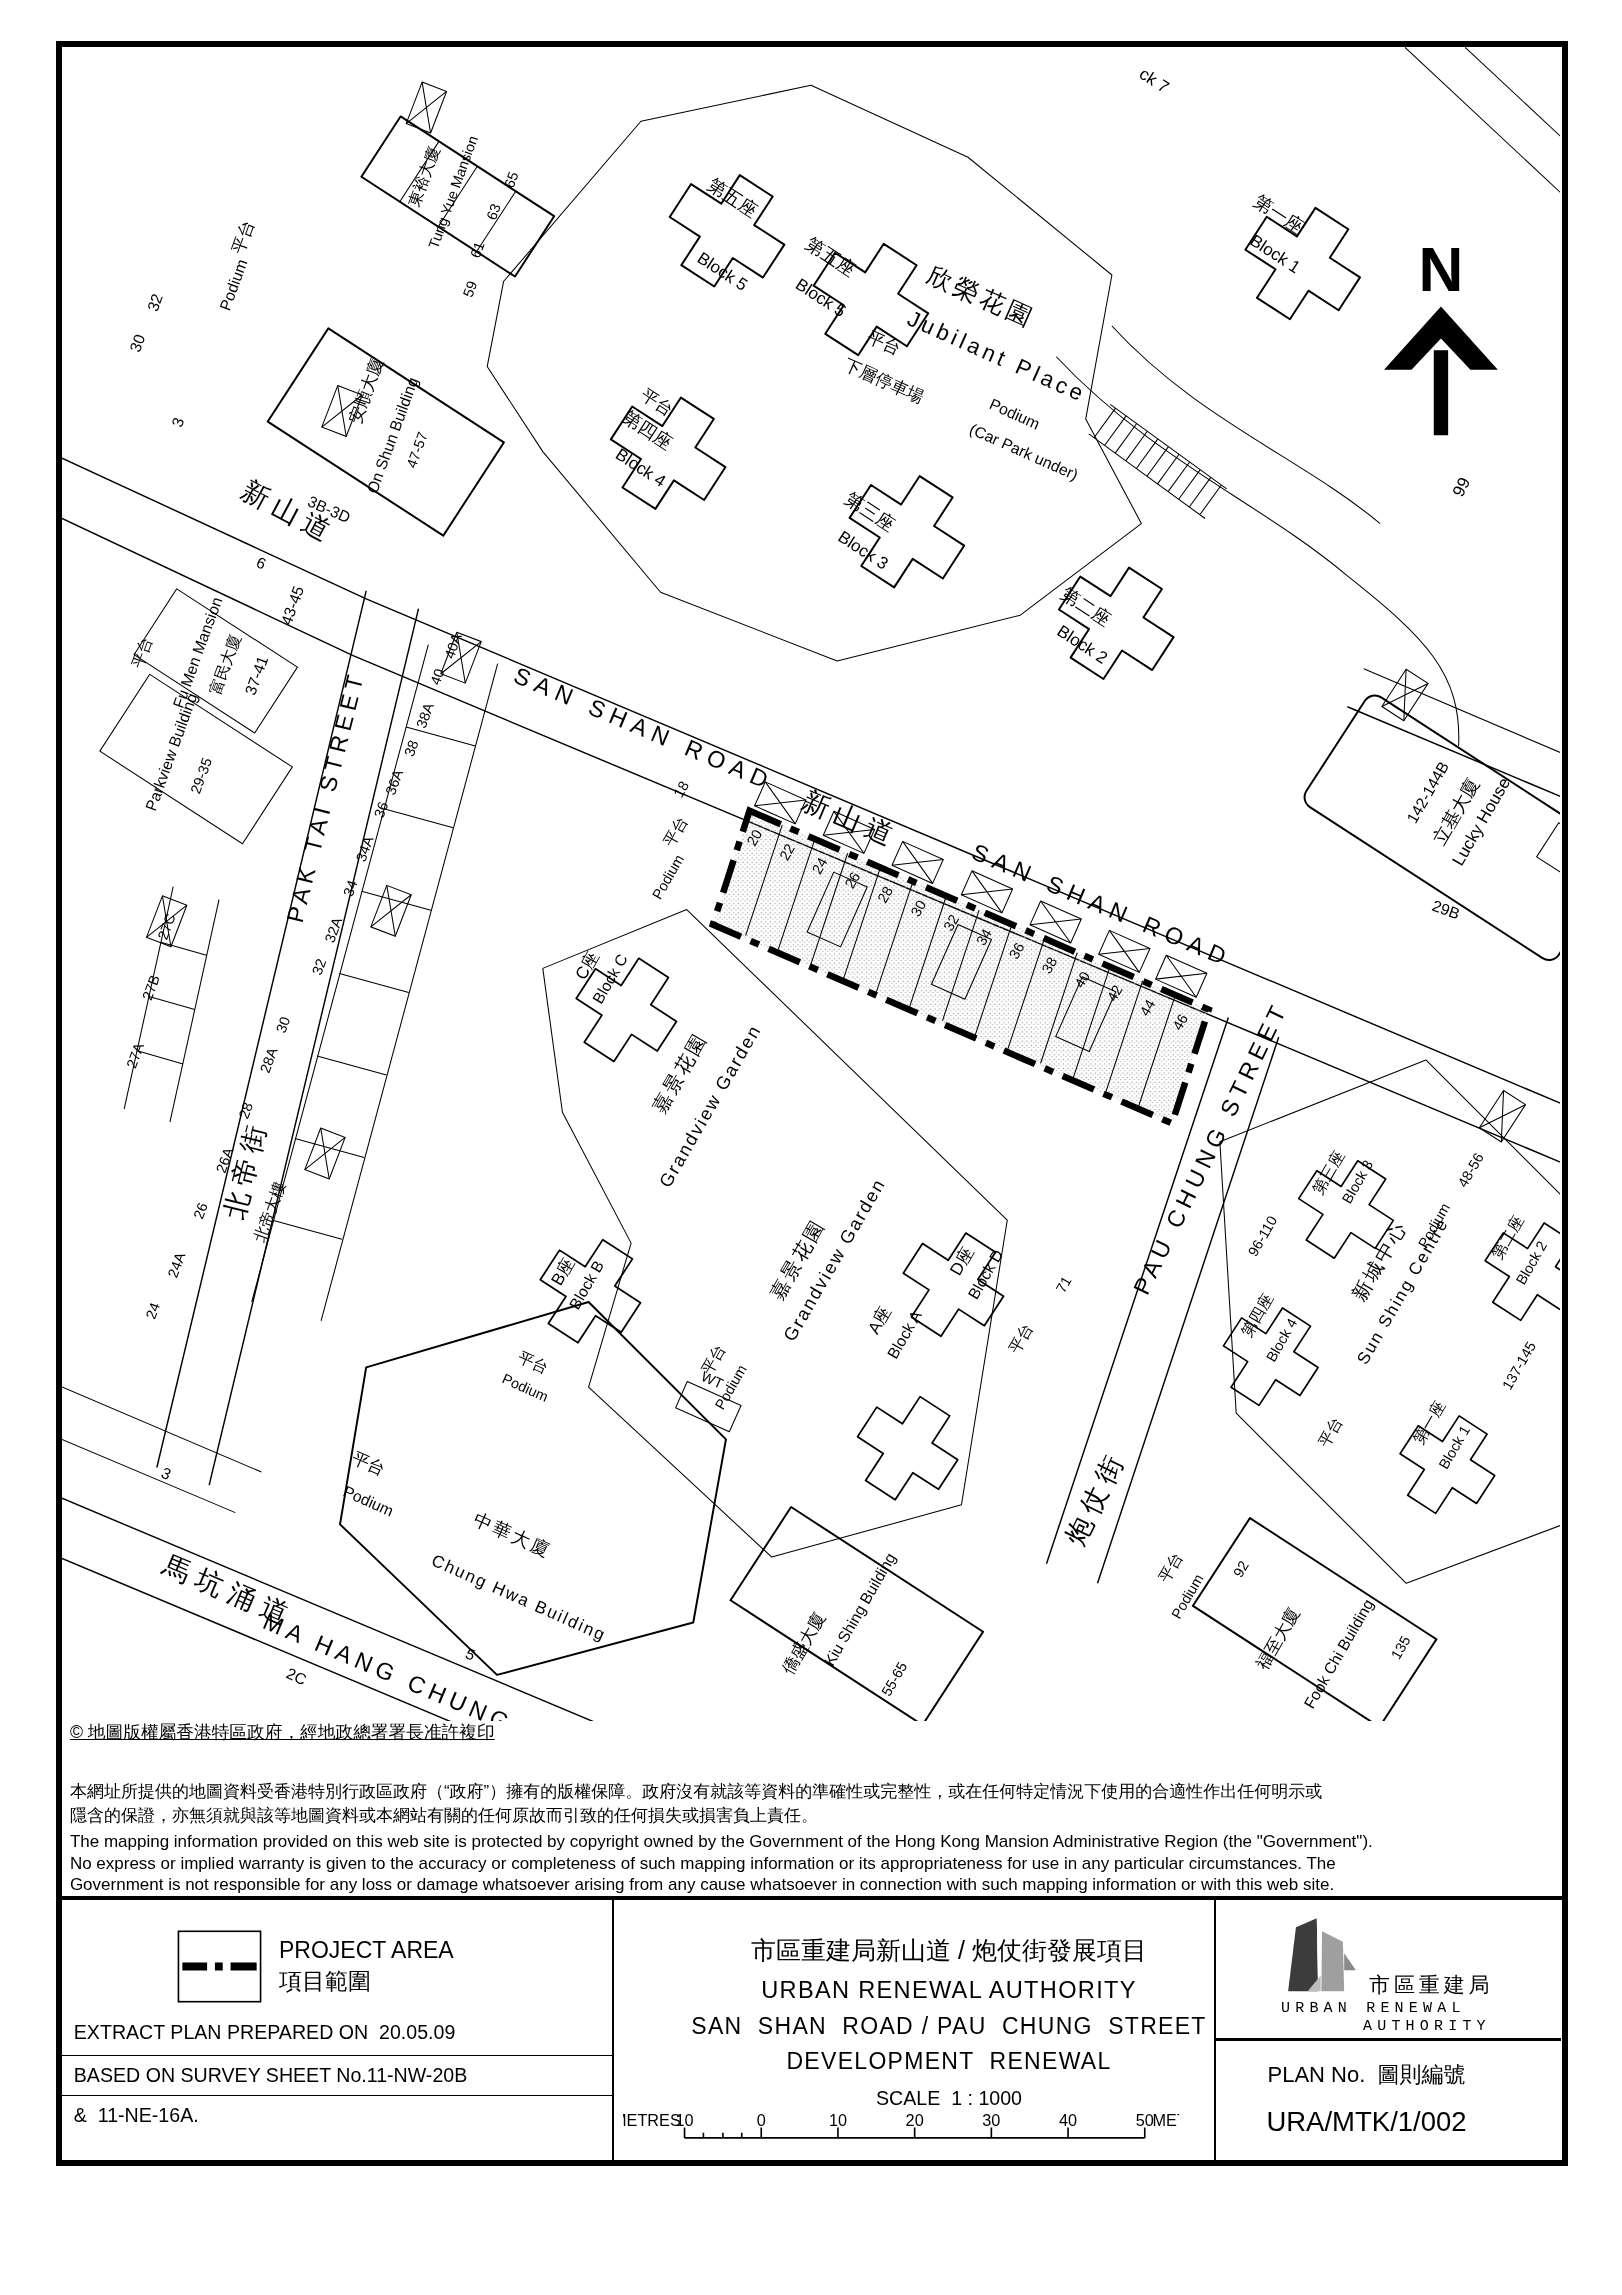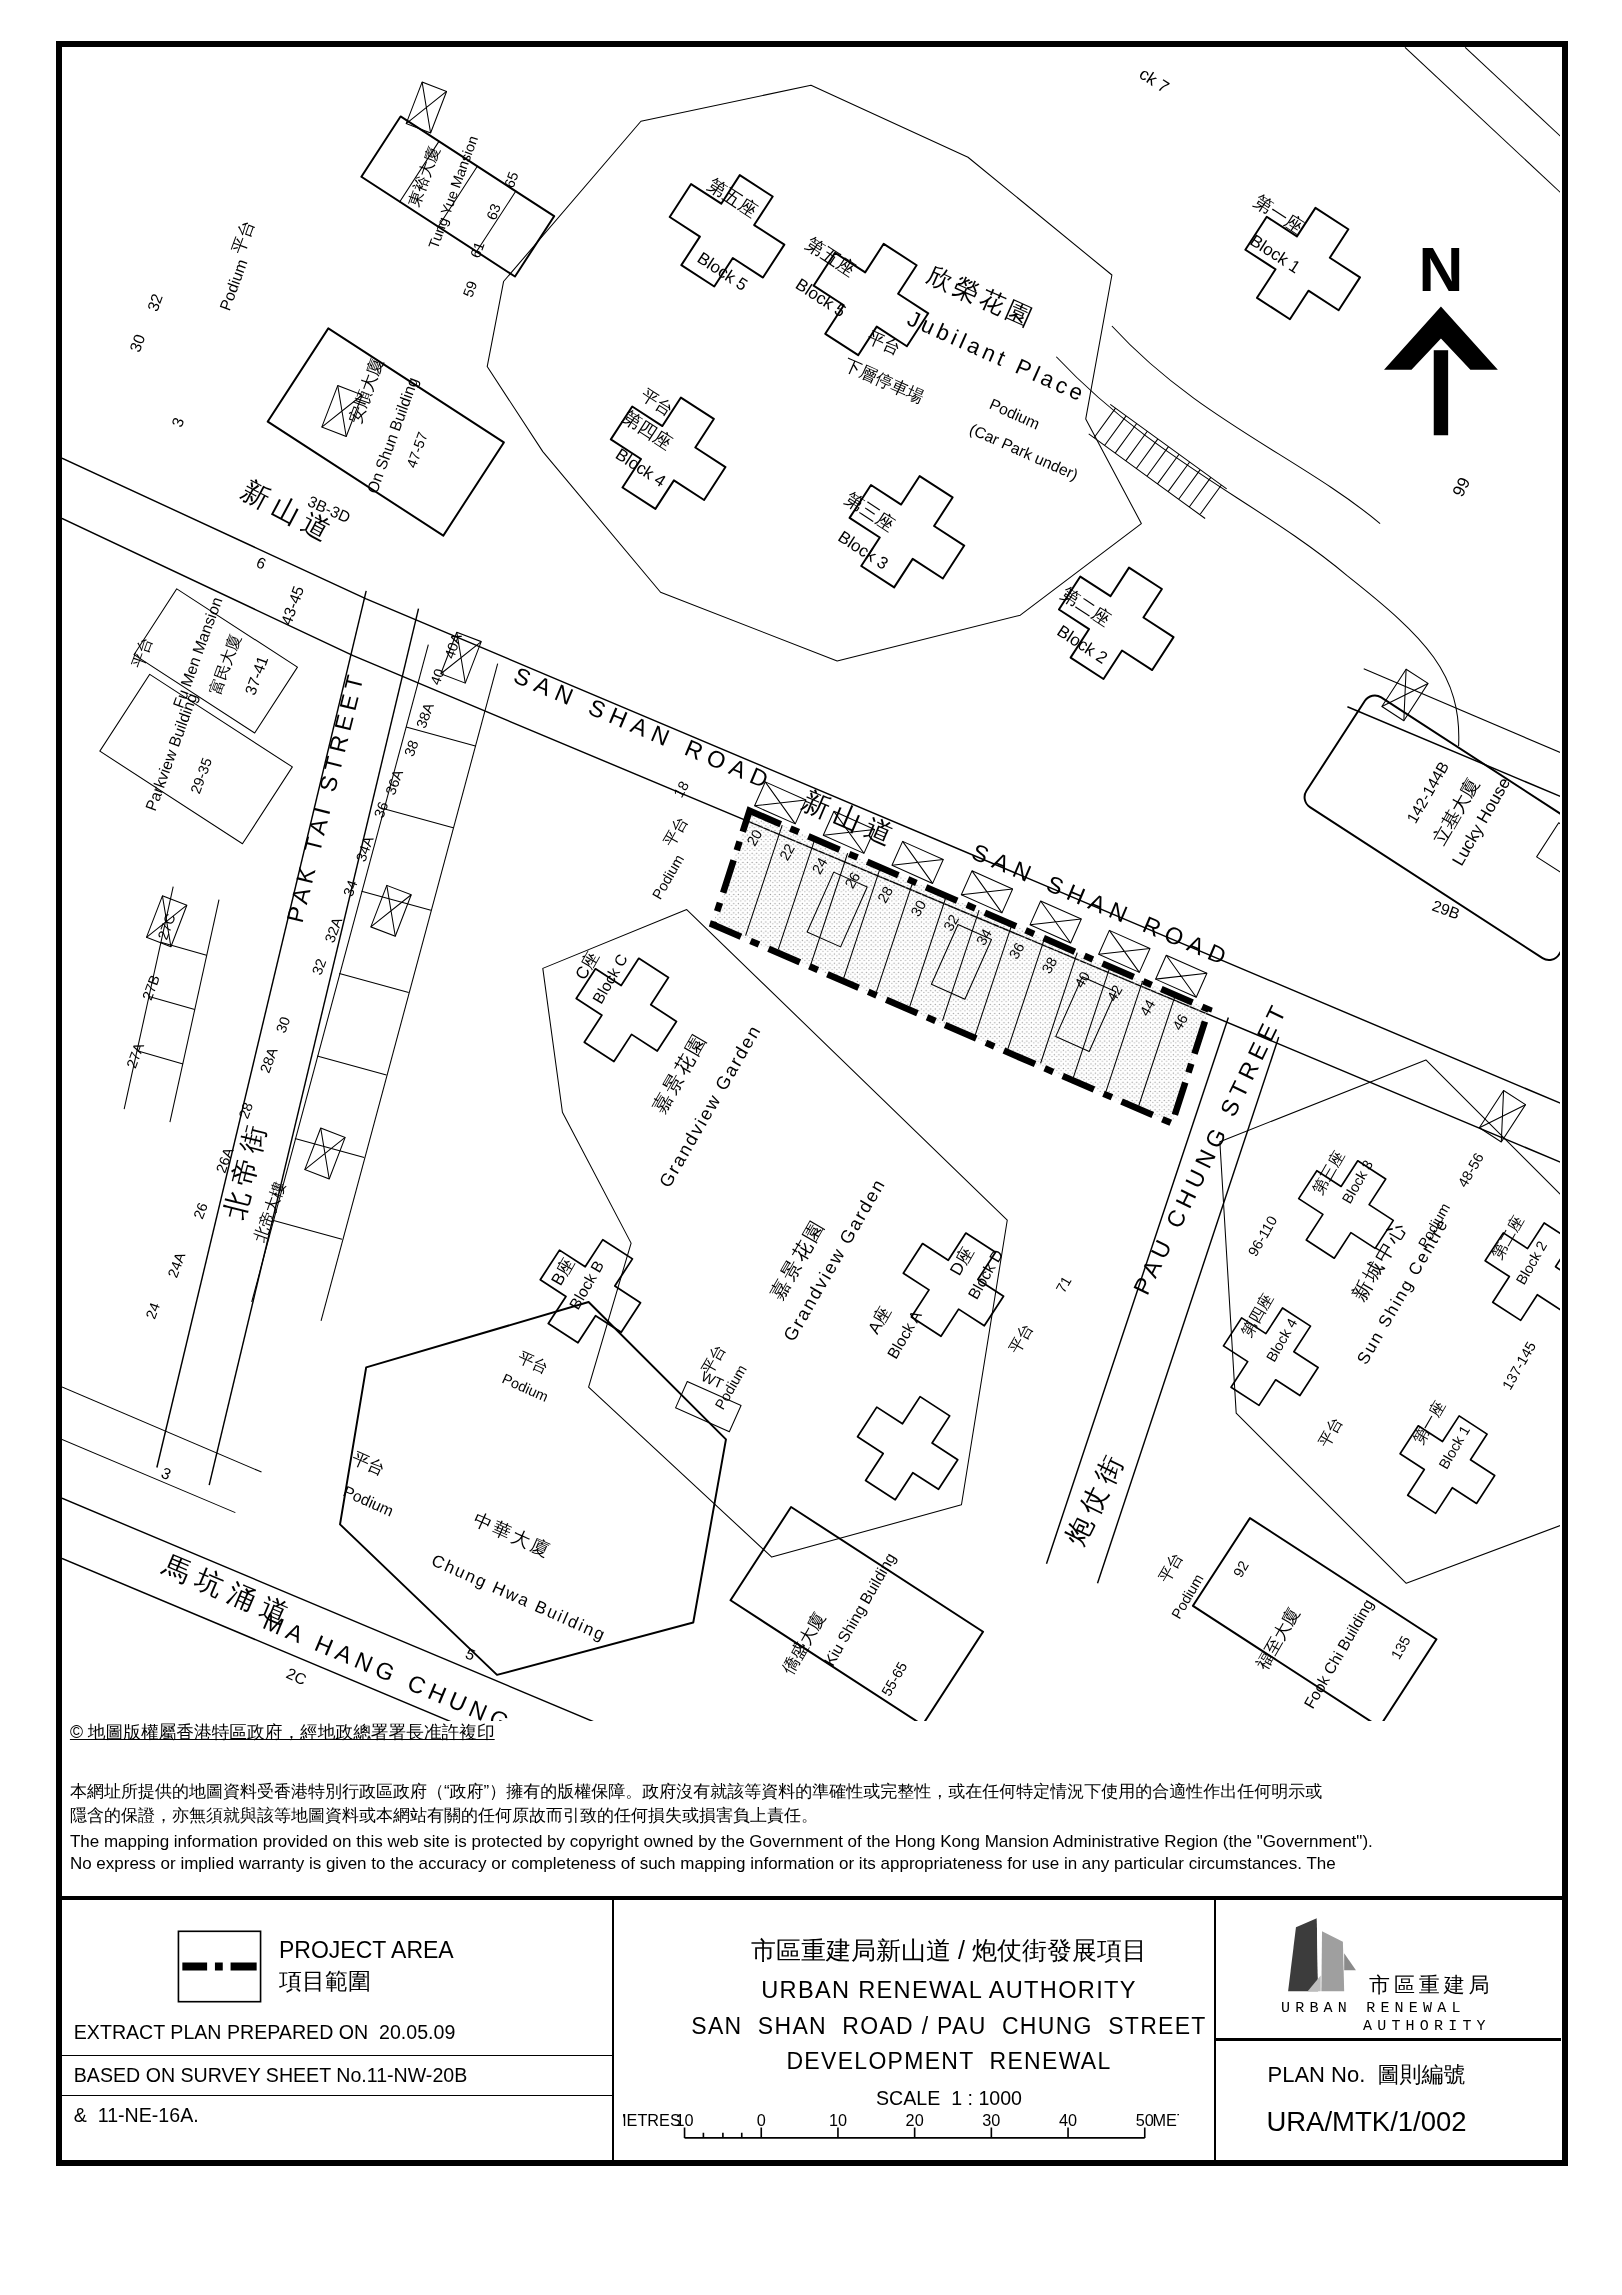--- a/index.html
+++ b/index.html
@@ -330,20 +330,21 @@
   <div class="copyright abs" style="left:7.9px;top:1674px">
     <div>© 地圖版權屬香港特區政府，經地政總署署長准許複印</div>
   </div>
   <div class="disc abs" style="left:7.9px;top:1733px;line-height:24px">
     <div>本網址所提供的地圖資料受香港特別行政區政府（“政府”）擁有的版權保障。政府沒有就該等資料的準確性或完整性，或在任何特定情況下使用的合適性作出任何明示或</div>
     <div>隱含的保證，亦無須就與該等地圖資料或本網站有關的任何原故而引致的任何損失或損害負上責任。</div>
   </div>
   <div class="disc abs" style="left:7.9px;top:1784px">
     <div>The mapping information provided on this web site is protected by copyright owned by the Government of the Hong Kong Mansion Administrative Region (the "Government").</div>
     <div>No express or implied warranty is given to the accuracy or completeness of such mapping information or its appropriateness for use in any particular circumstances. The</div>
+    <div>Government is not responsible for any loss or damage whatsoever arising from any cause whatsoever in connection with such mapping information or with this web site.</div>
   </div>
 
   <div class="tb-line" style="top:1849px"></div>
   <div class="tb-vdiv" style="left:550px"></div>
   <div class="tb-vdiv" style="left:1152px"></div>
   <div class="abs" style="left:1152px;width:347px;top:1991px;border-top:3.9px solid #000"></div>
   <div class="tb-rowline" style="top:2008px"></div>
   <div class="tb-rowline" style="top:2048px"></div>
 
   <svg class="abs" style="left:115px;top:1883px" width="85" height="73" viewBox="0 0 130 112">

